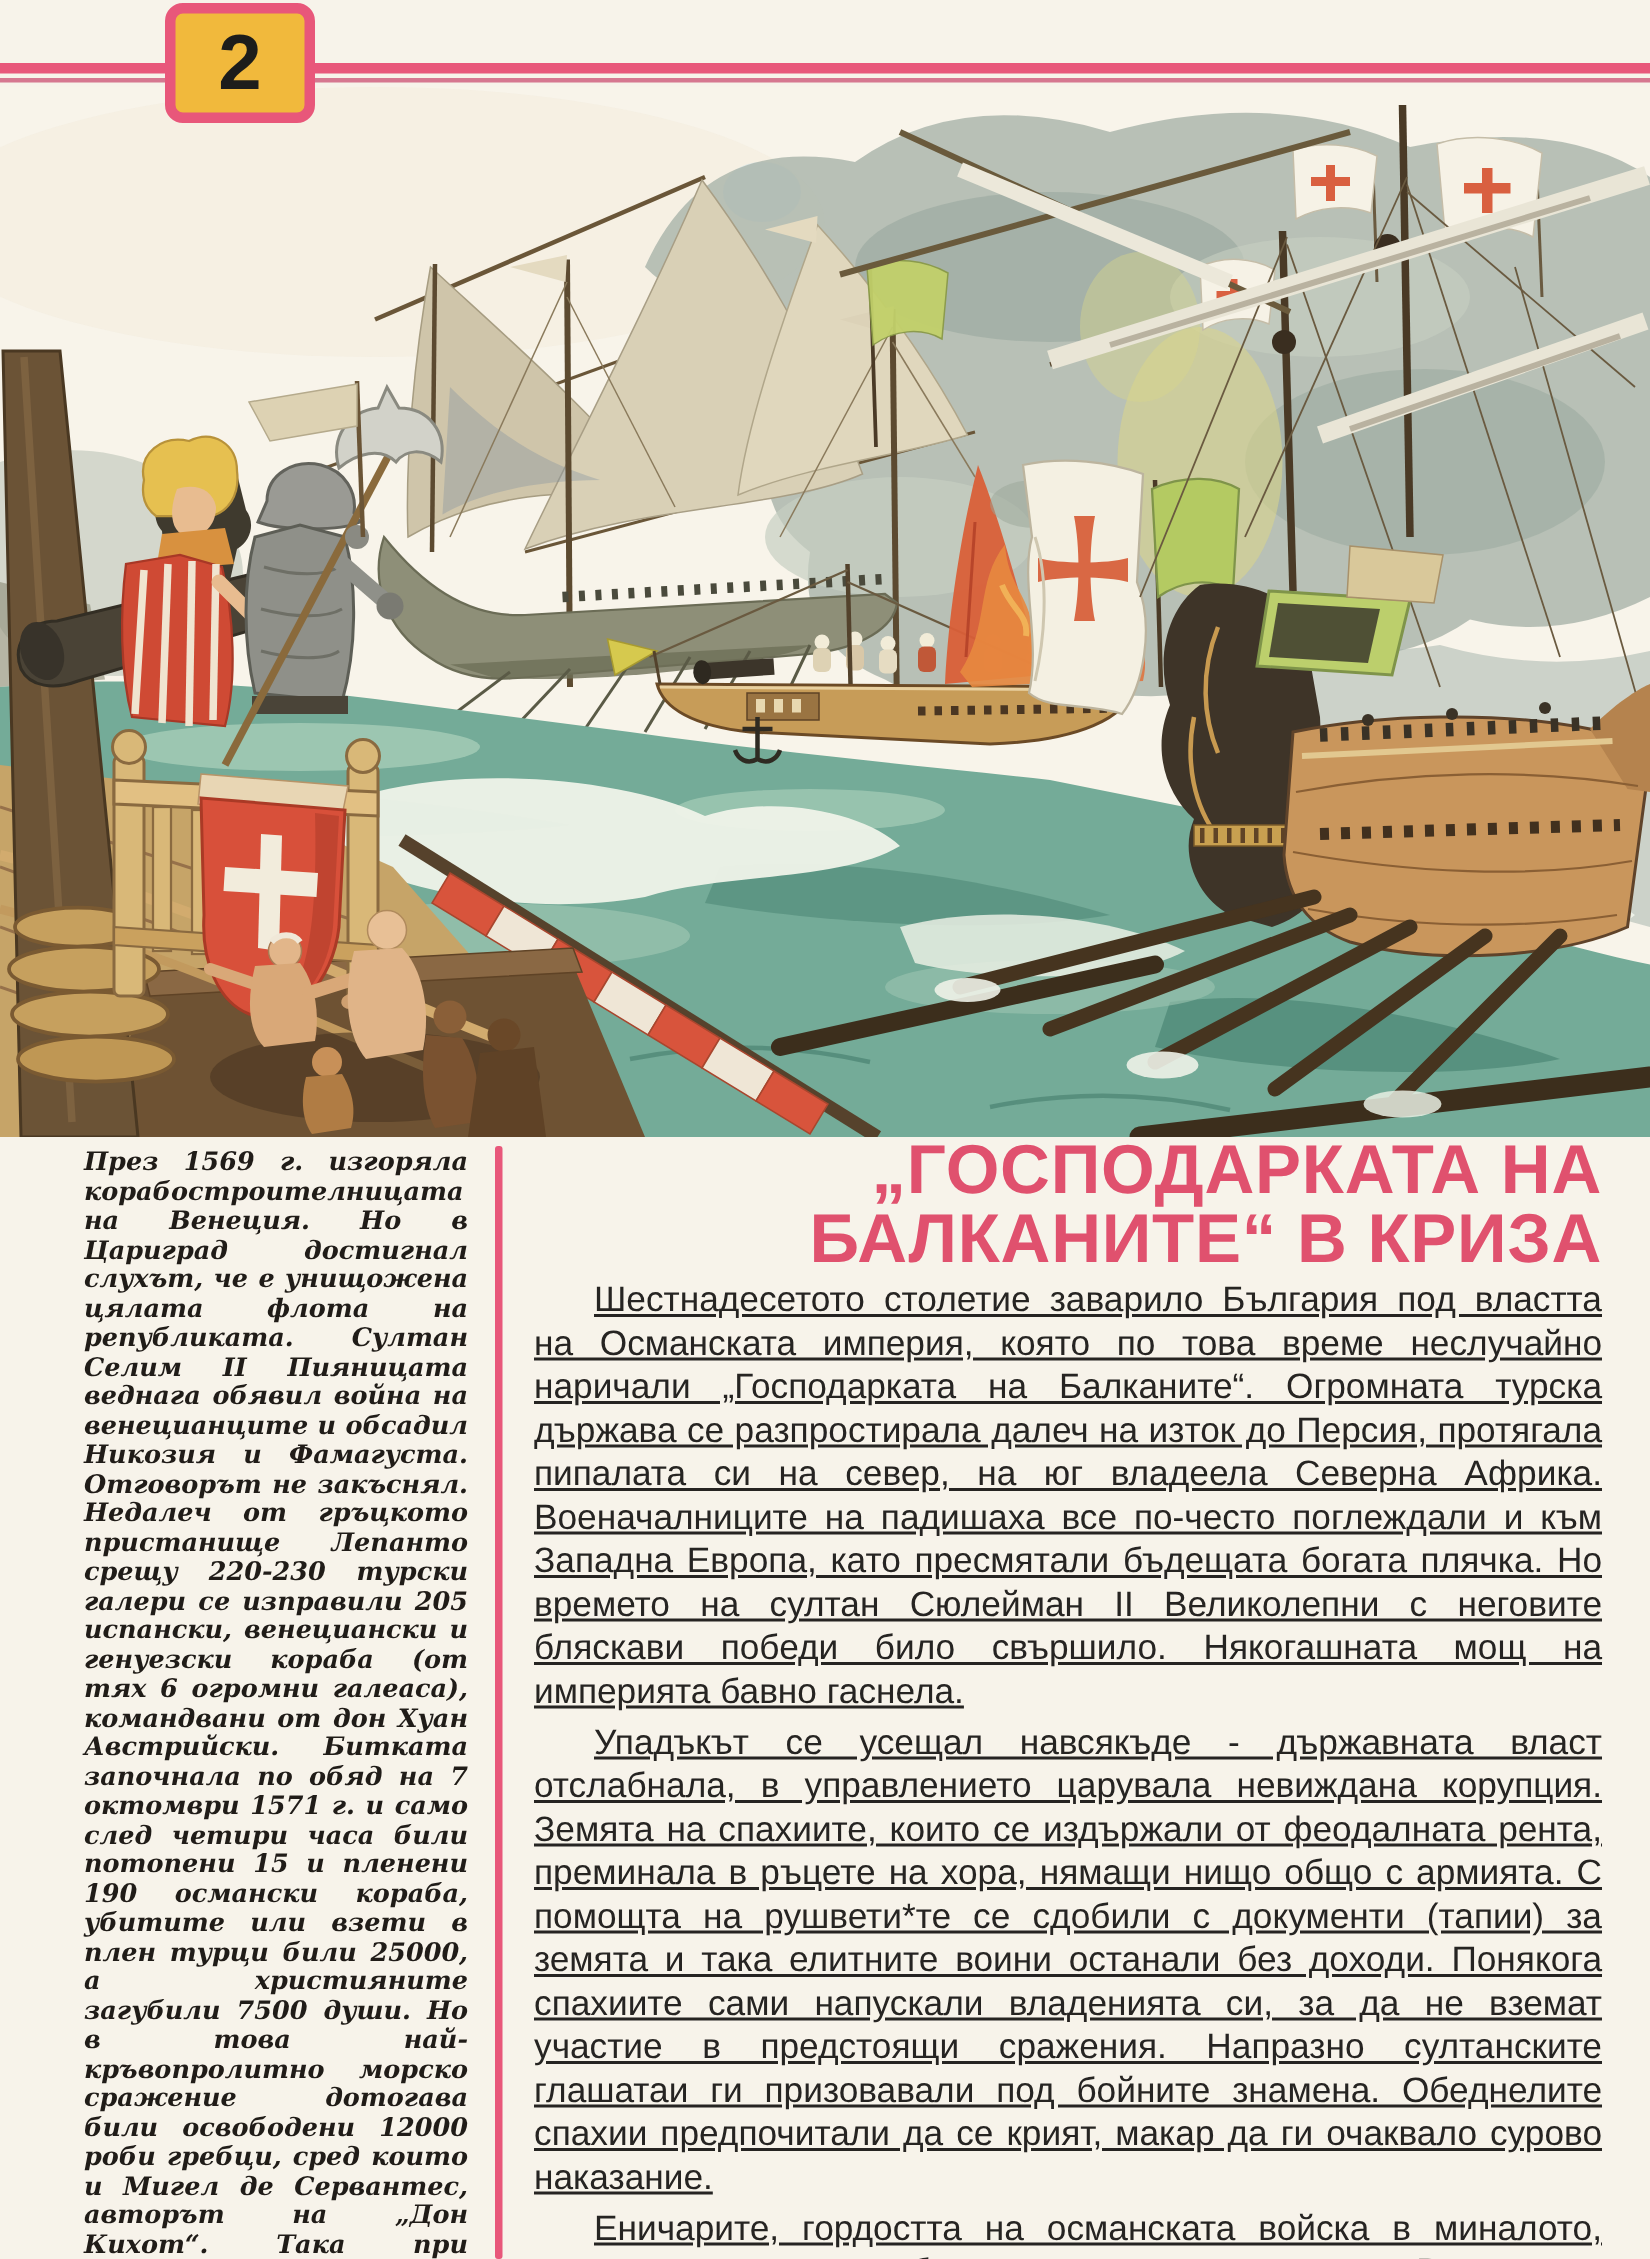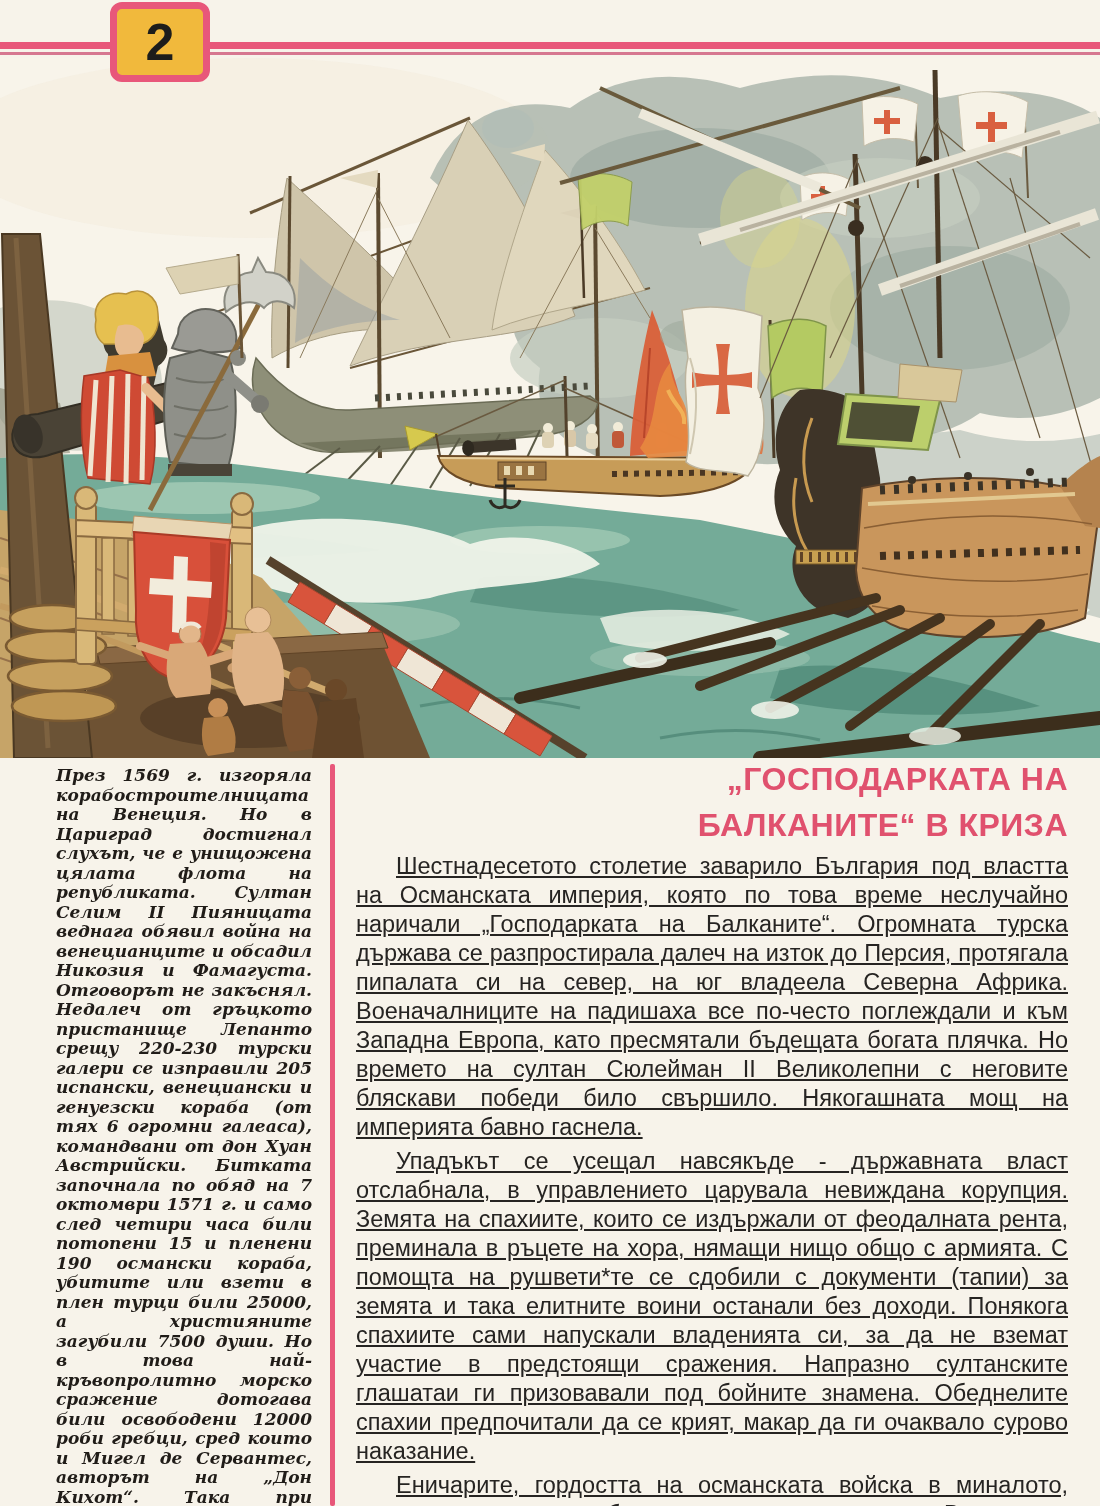--- a/index.html
+++ b/index.html
@@ -36,21 +36,21 @@
     font-size:17px;line-height:19.5px;color:#201c18;
     text-align:justify;
   }
   .divider{
     position:absolute;left:330px;top:764px;width:5px;height:742px;
     background:var(--accent-pink);border-radius:2px;
   }
   .title{
     position:absolute;left:356px;top:756px;width:712px;margin:0;
     text-align:right;color:var(--title-pink);
-    font-size:32px;line-height:46px;font-weight:bold;letter-spacing:.5px;
+    font-size:46px;line-height:46px;font-weight:bold;letter-spacing:.5px;
   }
   .title span{display:block;}
   .bodytext{
     position:absolute;left:356px;top:852px;width:712px;
     font-size:23.5px;line-height:29px;color:var(--ink);
     text-align:justify;
   }
   .bodytext p{margin:0 0 5px 0;text-indent:40px;text-decoration:underline;}
 </style>
 </head>

